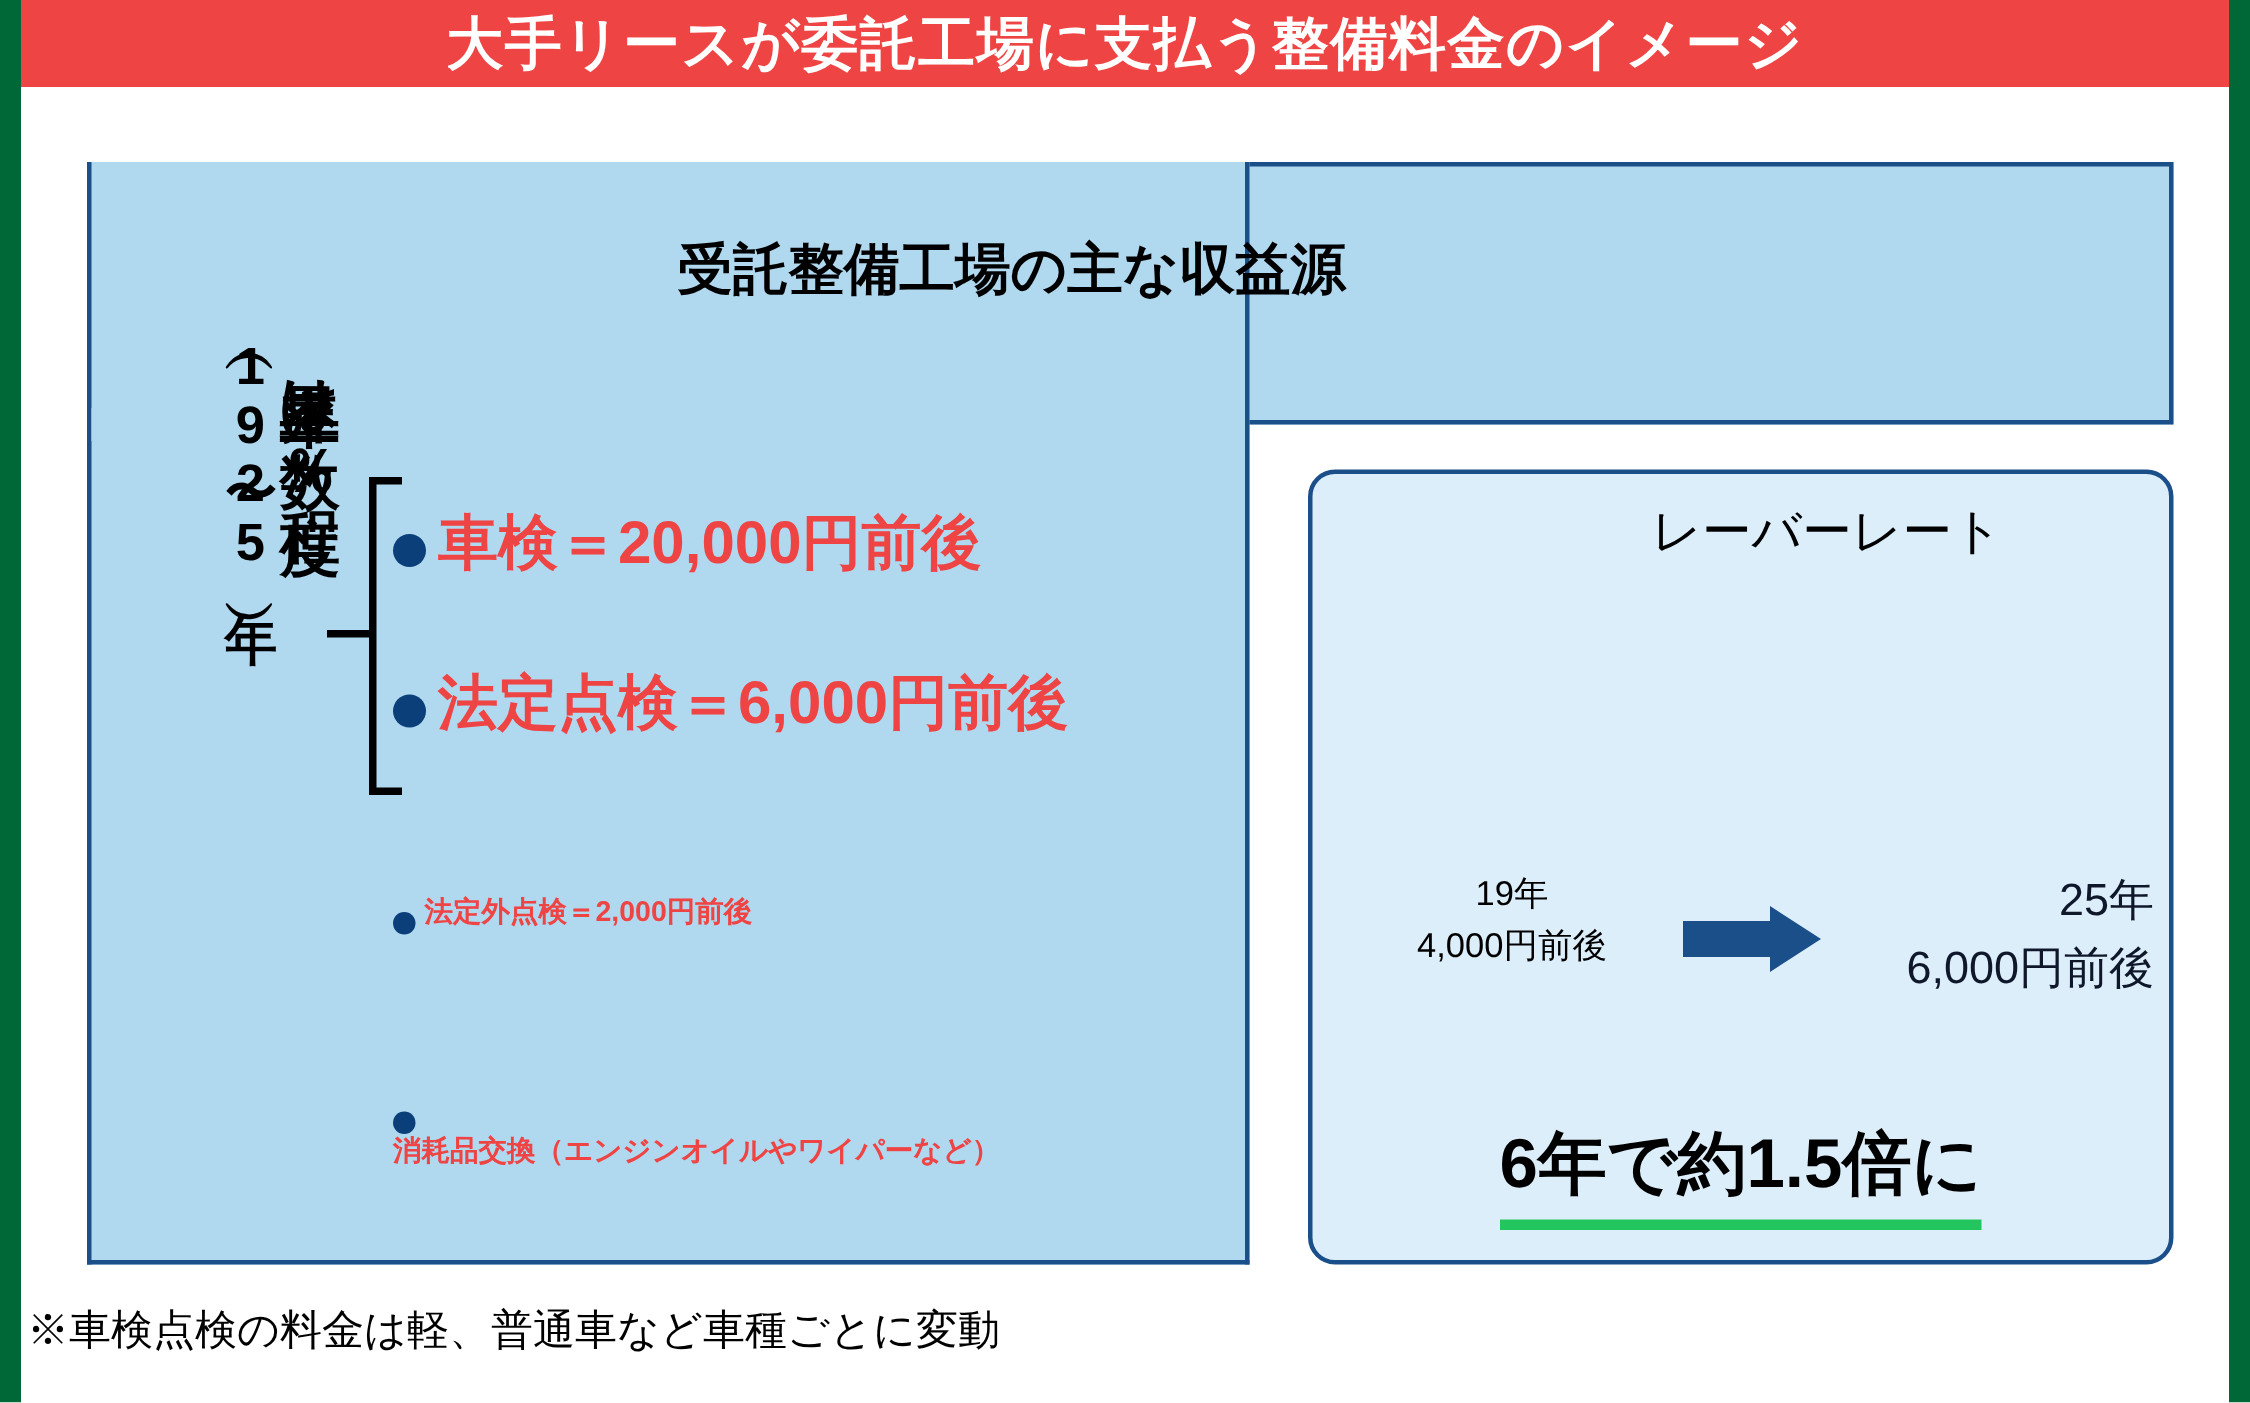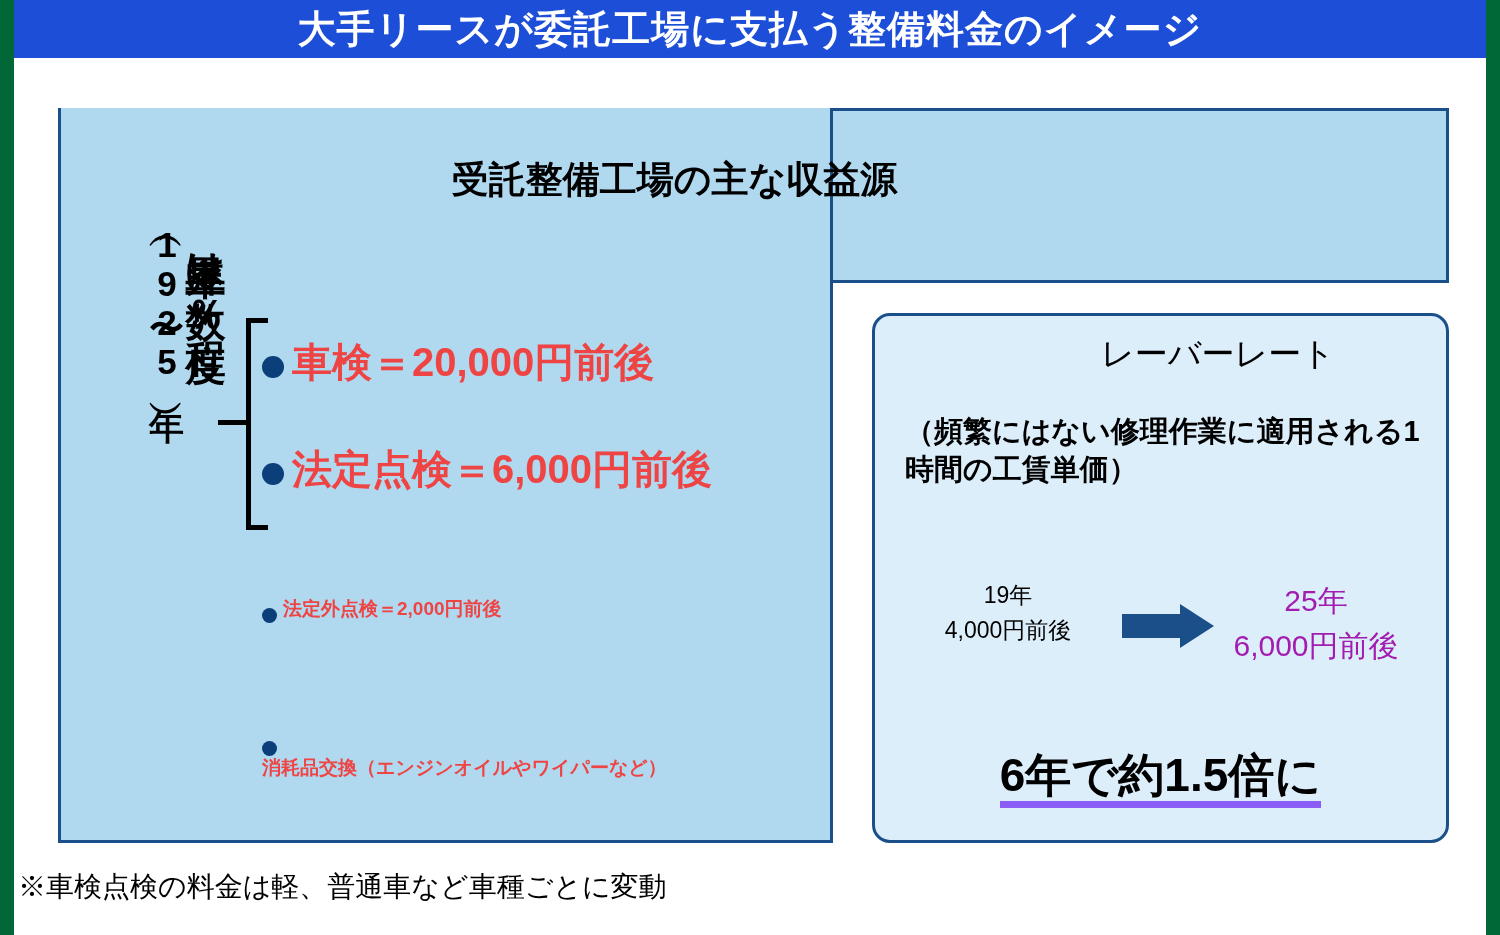--- a/index.html
+++ b/index.html
@@ -33,21 +33,21 @@
   .side-bar.left  { left: 0; }
   .side-bar.right { right: 0; }
 
   
   #title-banner {
     position: absolute;
     left: 14px;
     top: 0;
     width: 1472px;
     height: 58px;
-    background: #1d4ed8;
+    background: #ef4444;
     display: flex;
     align-items: center;
     justify-content: center;
   }
   #title-text {
     color: #ffffff;
     font-size: 38px;
     font-weight: bold;
     letter-spacing: 1px;
     white-space: nowrap;
@@ -231,46 +231,46 @@
     text-align: center;
     font-size: 23px;
     line-height: 1.5;
     color: #000;
   }
   #rate-right {
     position: absolute;
     left: 1196px;
     top: 578px;
     width: 240px;
-    text-align: center;
+    text-align: right;
     font-size: 30px;
     line-height: 1.5;
-    color: #a21caf;
+    color: #0f172a;
   }
   #rate-arrow {
     position: absolute;
     left: 1122px;
     top: 604px;
     width: 92px;
     height: 44px;
   }
 
   #rate-conclusion {
     position: absolute;
     left: 872px;
     top: 745px;
     width: 577px;
     text-align: center;
     font-size: 46px;
     font-weight: bold;
     color: #000;
   }
   #rate-conclusion span.u {
-    border-bottom: 7px solid #8b5cf6;
-    padding-bottom: 0;
+    border-bottom: 7px solid #22c55e;
+    padding-bottom: 12px;
   }
 
   
   #footnote {
     position: absolute;
     left: 18px;
     top: 868px;
     font-size: 28px;
     font-weight: normal;
     color: #000;
@@ -322,21 +322,20 @@
     <span class="b-text-small">法定外点検＝2,000円前後</span>
   </div>
 
   <div class="bullet-row" id="bullet-4">
     <span class="dot small"></span>
     <span class="b-text-small">消耗品交換（エンジンオイルやワイパーなど）</span>
   </div>
 
   <div id="rate-box"></div>
   <div id="rate-title">レーバーレート</div>
-  <div id="rate-desc">（頻繁にはない修理作業に適用される1時間の工賃単価）</div>
 
   <div id="rate-left">
     <div>19年</div>
     <div>4,000円前後</div>
   </div>
 
   <div id="rate-arrow">
     <svg width="92" height="44" viewBox="0 0 92 44" xmlns="http://www.w3.org/2000/svg">
       <polygon points="0,10 58,10 58,0 92,22 58,44 58,34 0,34" fill="#1b4f8a"></polygon>
     </svg>

